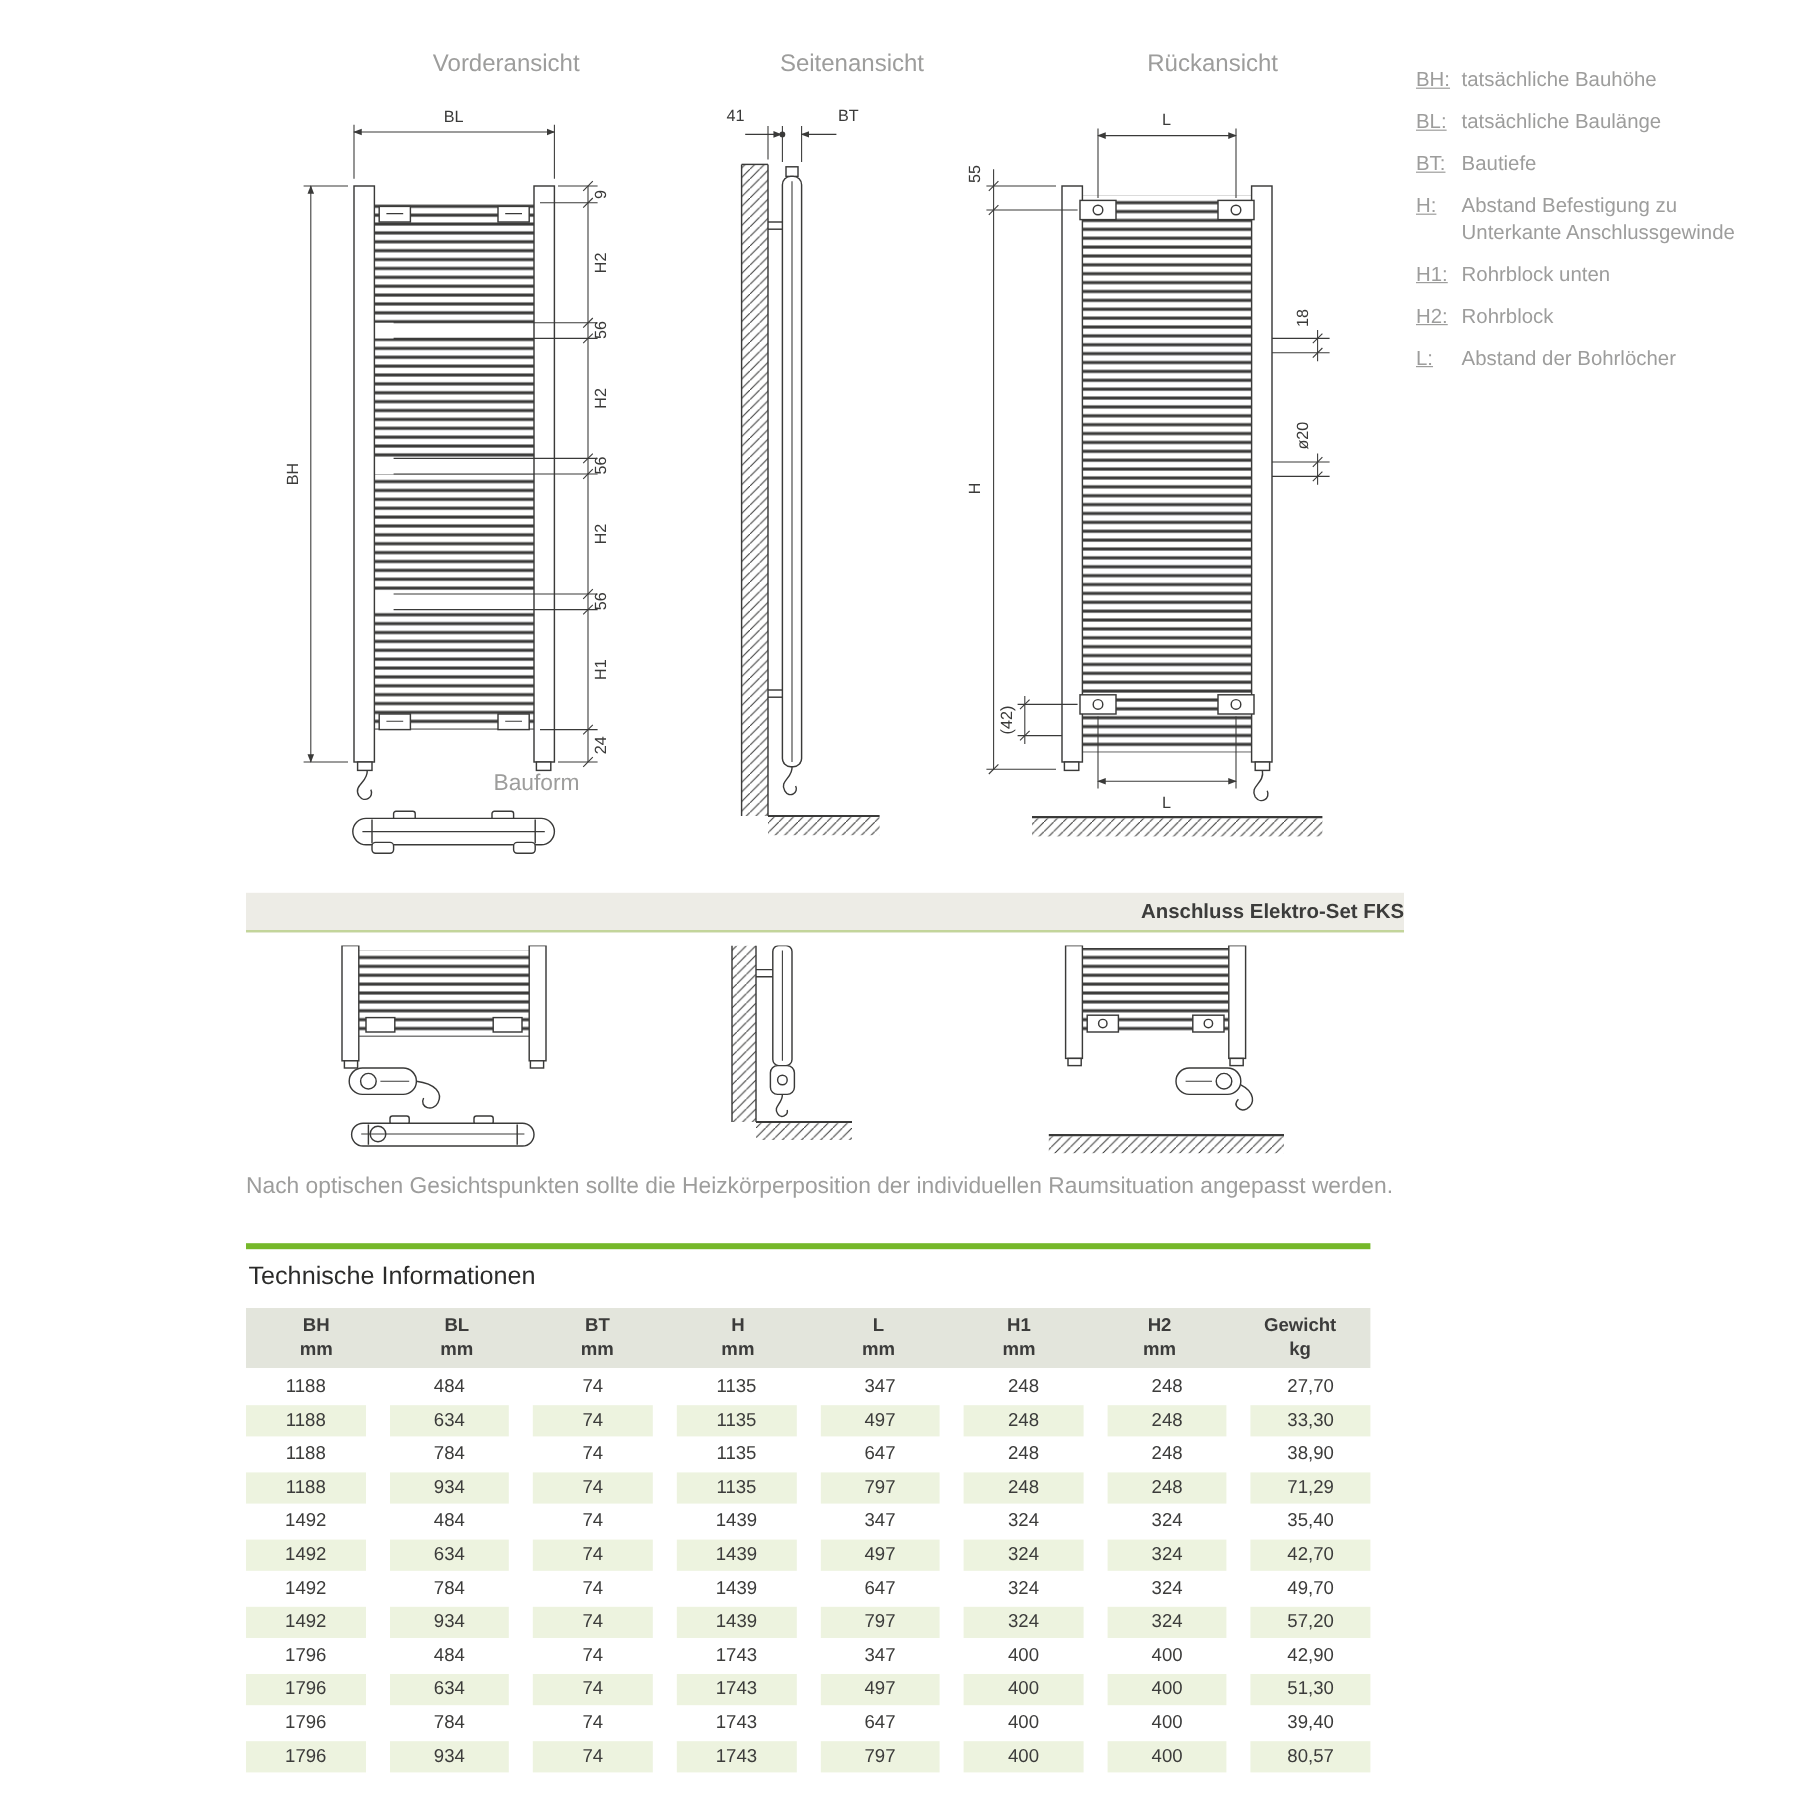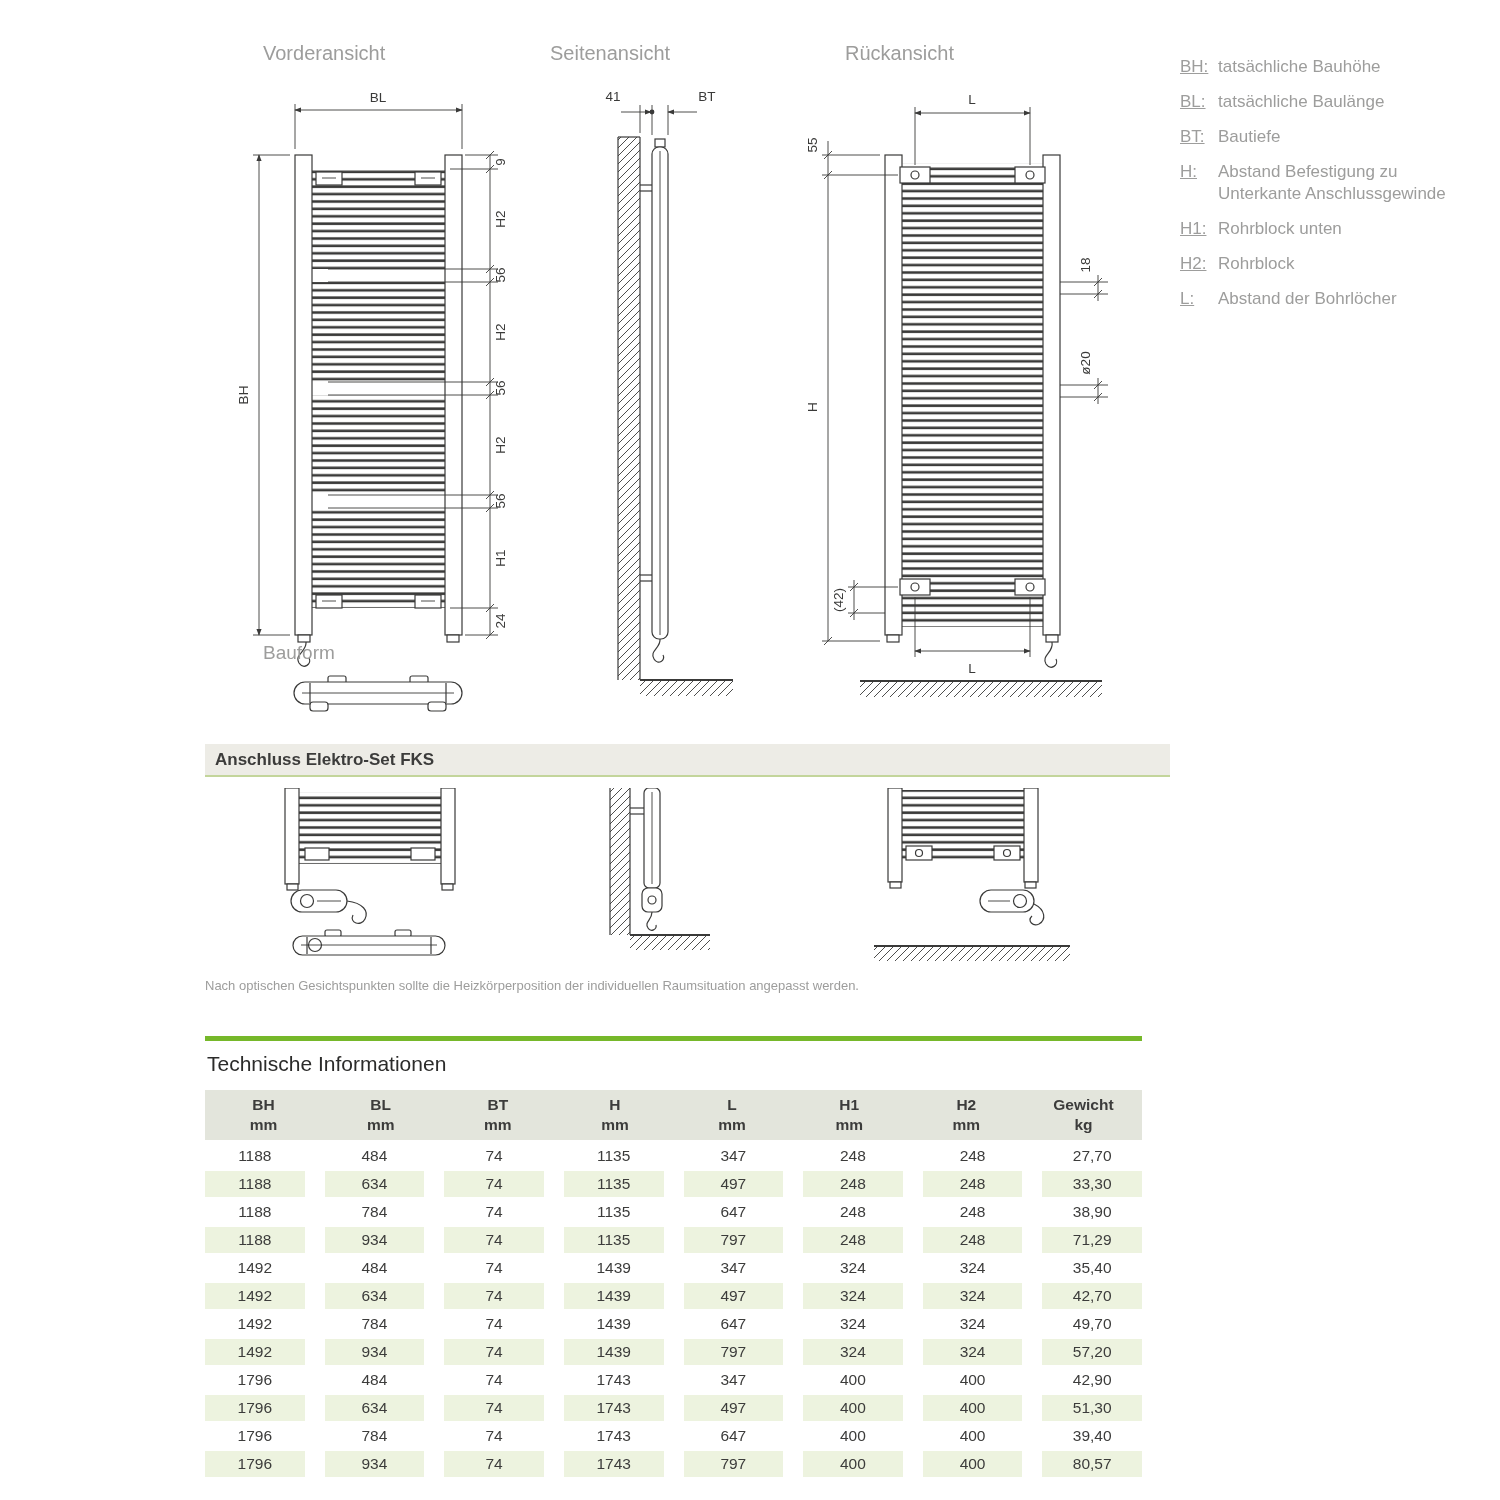--- a/index.html
+++ b/index.html
@@ -4,29 +4,29 @@
 <style>
   * { margin:0; padding:0; box-sizing:border-box; }
   :root{
     --accent-green:#76b82a; --row-green:#edf3df; --header-gray:#e3e5dc;
     --band-bg:#edece6; --text-dark:#3c3c3b; --text-gray:#9d9d9c;
   }
   html,body{ background:#fff; }
   .page{ position:relative; width:1500px; height:1500px; background:#fff;
          font-family:"Liberation Sans","DejaVu Sans",sans-serif; color:var(--text-dark); overflow:hidden; }
   .abs{ position:absolute; }
-  .view-title{ position:absolute; width:220px; text-align:left; font-size:20px; color:var(--text-gray); }
+  .view-title{ position:absolute; width:220px; text-align:right; font-size:20px; color:var(--text-gray); }
   .legend{ position:absolute; left:1180px; top:56px; width:300px; }
   .legend-item{ display:flex; margin-bottom:13px; font-size:17px; line-height:22px; color:var(--text-gray); }
   .legend-key{ width:38px; flex:0 0 38px;text-decoration:underline; }
   .legend-text{ flex:1; }
   .band{ position:absolute; left:205px; top:744px; width:965px; height:33px; background:var(--band-bg);
-         border-bottom:2px solid #c3d59b; display:flex; align-items:center; }
+         border-bottom:2px solid #c3d59b; display:flex; align-items:center;justify-content:flex-end; }
   .band-title{ font-size:17px; font-weight:bold; padding-left:10px; color:var(--text-dark); }
-  .note{ position:absolute; left:205px; top:978px; font-size:13px; color:var(--text-gray); }
+  .note{ position:absolute; left:205px; top:978px; font-size:19px; color:var(--text-gray); }
   .divider{ position:absolute; left:205px; top:1036px; width:937px; height:5px; background:var(--accent-green); }
   .table-title{ position:absolute; left:207px; top:1052px; font-size:21px; font-weight:normal; color:#2b2b2a; }
   .table{ position:absolute; left:205px; top:1090px; width:937px; }
   .thead{ display:grid; grid-template-columns:repeat(8,1fr); background:var(--header-gray); padding:5px 0; margin-bottom:3px; }
   .th{ text-align:center; font-weight:bold; font-size:15.5px; line-height:20px; }
   .tr{ display:grid; grid-template-columns:repeat(8,1fr); column-gap:20px; margin-bottom:2px; }
   .td{ text-align:center; font-size:15.5px; line-height:26px; height:26px; background:#fff; }
   .tr.alt .td{ background:var(--row-green); }
   svg .ln{ stroke:#3a3a39; stroke-width:1.2; fill:none; }
   svg .dim{ stroke:#3a3a39; stroke-width:0.9; fill:none; }

